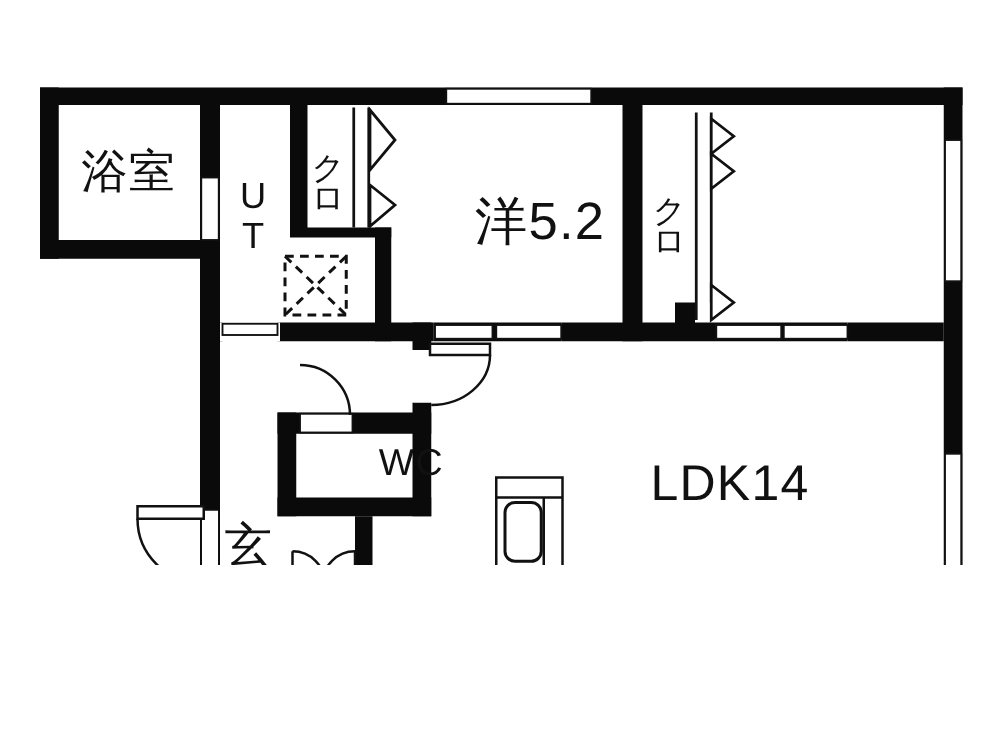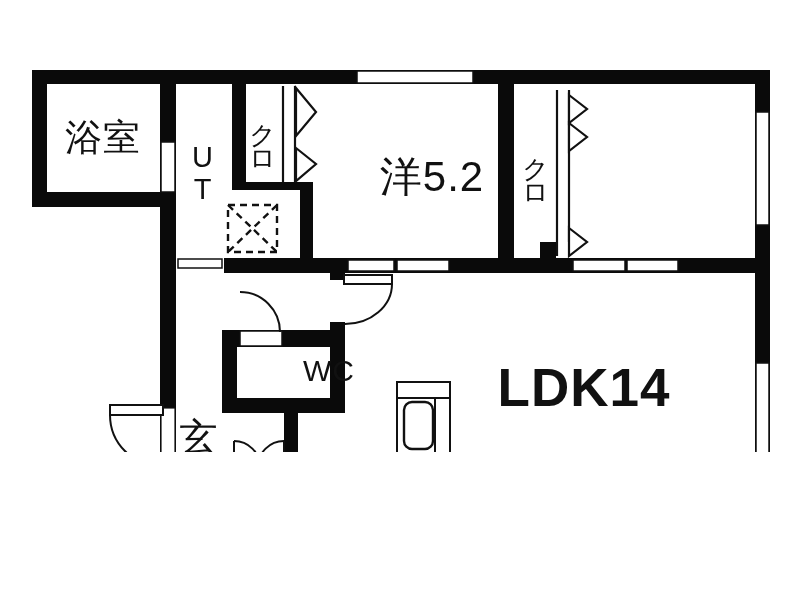--- a/index.html
+++ b/index.html
@@ -11,21 +11,21 @@
               font-family:"Liberation Sans","DejaVu Sans",sans-serif;}
   .vertical{writing-mode:vertical-rl;text-orientation:upright;letter-spacing:0;}
   .lbl-bathroom{left:103px;top:137px;font-size:37px;}
   .lbl-ut{left:202px;top:173px;font-size:29px;}
   .lbl-closet1{left:263px;top:134px;font-size:26px;}
   .lbl-bedroom1{left:404px;top:177px;font-size:42px;margin-left:28px;}
   .lbl-closet2{left:536px;top:168px;font-size:26px;}
   .lbl-bedroom2{left:667px;top:181px;font-size:42px;}
   .lbl-wc{left:283px;top:371px;font-size:30px;margin-left:46px;}
   .lbl-entrance{left:199px;top:437px;font-size:38px;}
-  .lbl-ldk{left:584px;top:387px;font-size:53px;font-weight:700;}
+  .lbl-ldk{left:584px;top:387px;font-size:40px;font-weight:400;}
 </style>
 </head>
 <body>
 
 <div id="stage">
 
   <svg id="plan-svg" width="800" height="600" viewBox="0 0 800 600">
 
     <g fill="#0a0a0a" stroke="none">
 

